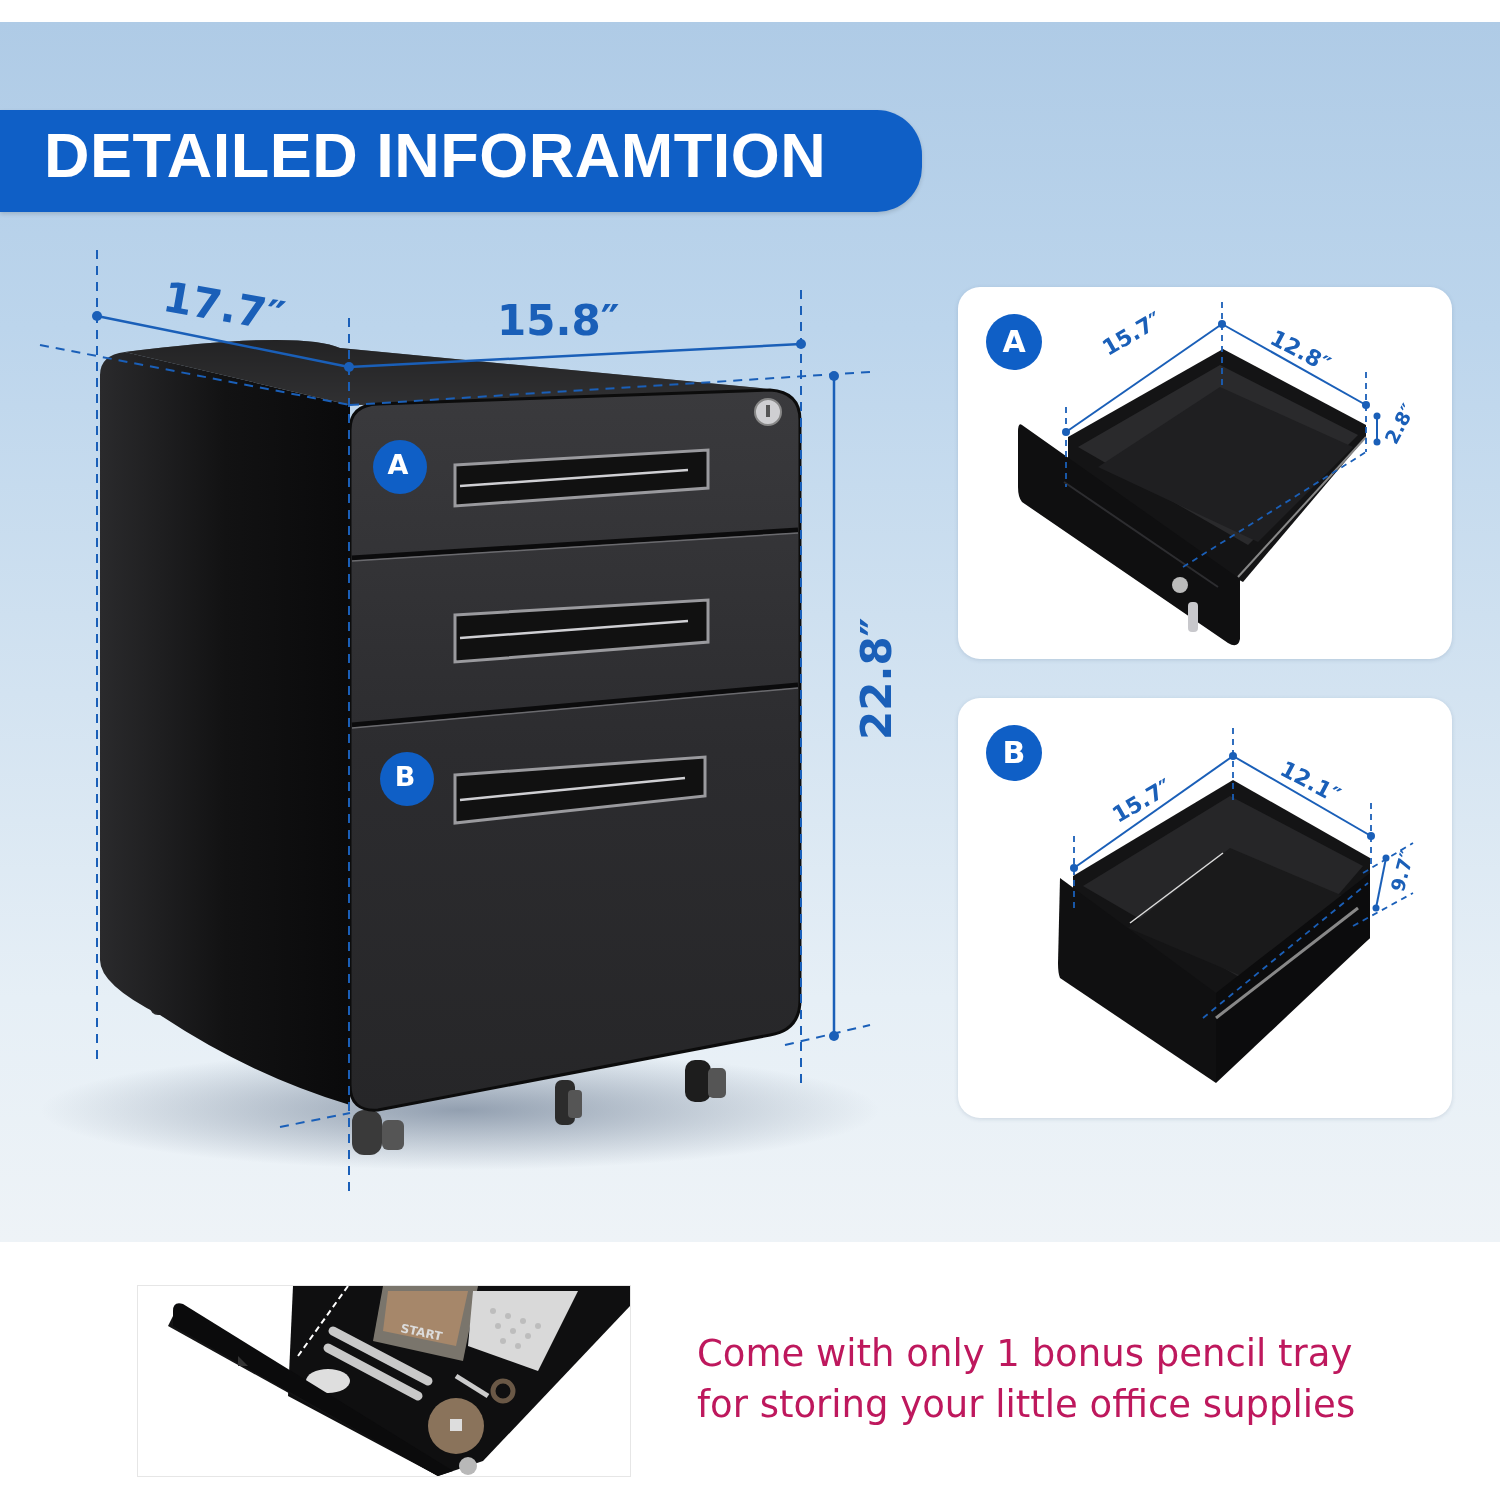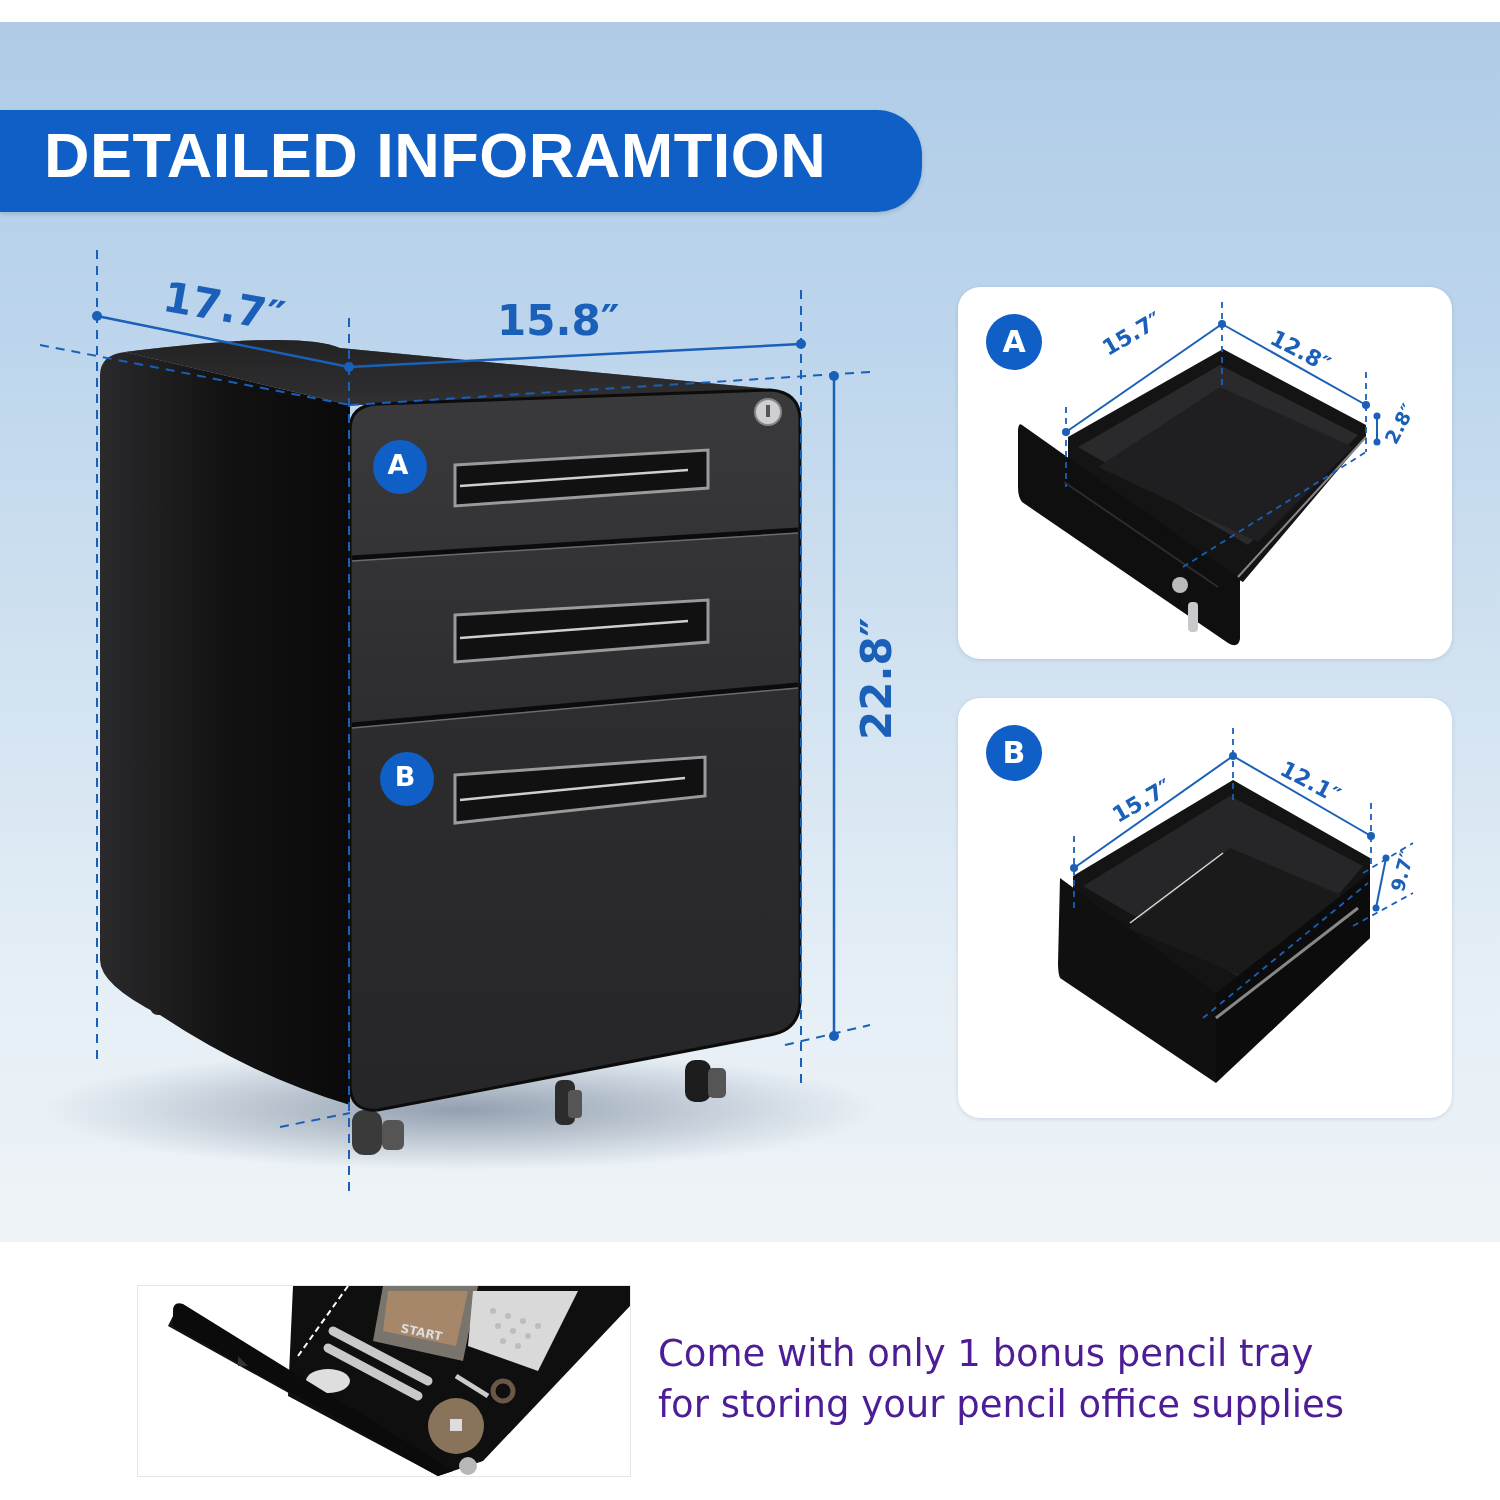--- a/index.html
+++ b/index.html
@@ -11,21 +11,21 @@
   .title-text{position:absolute;left:44px;top:0;height:90px;line-height:90px;color:#ffffff;
     font-family:"Liberation Sans",sans-serif;font-weight:bold;font-size:63px;letter-spacing:0.5px;white-space:nowrap;}
   .dim{position:absolute;color:#1a5fb8;font-family:"DejaVu Sans",sans-serif;font-weight:bold;white-space:nowrap;}
   .svg-layer{position:absolute;left:0;top:0;width:1500px;height:1500px;pointer-events:none;}
   .card{position:absolute;background:#ffffff;border-radius:22px;box-shadow:0 1px 4px rgba(60,90,130,.18);}
   .badge{position:absolute;width:56px;height:56px;border-radius:50%;background:#0f5fc6;color:#ffffff;
     font-family:"DejaVu Sans",sans-serif;font-weight:bold;font-size:30px;text-align:center;line-height:56px;}
   .badge.sm{width:50px;height:50px;line-height:50px;font-size:27px;}
   .card-dim{position:absolute;color:#1a5fb8;font-family:"DejaVu Sans",sans-serif;font-weight:bold;font-size:22px;white-space:nowrap;}
   .tray-photo{position:absolute;left:137px;top:1285px;width:492px;height:190px;background:#ffffff;border:1px solid #e6e6e6;overflow:hidden;}
-  .caption{position:absolute;left:658px;top:1328px;width:740px;color:#4c1d95;font-family:"DejaVu Sans",sans-serif;font-size:37px;line-height:51px;}
+  .caption{position:absolute;left:697px;top:1328px;width:740px;color:#be185d;font-family:"DejaVu Sans",sans-serif;font-size:37px;line-height:51px;}
   .caption div{white-space:nowrap;}
 </style>
 </head>
 <body>
 
 <div class="panel"></div>
 
 <div class="title-pill">
   <div class="title-text">DETAILED INFORAMTION</div>
 </div>
@@ -229,14 +229,14 @@
     <path d="M40 20 L300 180 L300 190 L30 40 Z" fill="#141415"></path>
     <path d="M35 25 Q35 15 45 18 L315 185 L300 190 L35 40 Z" fill="#0b0b0c"></path>
     <path d="M100 70 L110 80 L100 80 Z" fill="#333"></path>
     <circle cx="330" cy="180" r="9" fill="#b8b8b8"></circle>
     <path d="M210 0 L160 70" stroke="#ffffff" stroke-width="2" stroke-dasharray="6 4"></path>
   </svg>
 </div>
 
 <div class="caption">
   <div>Come with only 1 bonus pencil tray</div>
-  <div>for storing your pencil office supplies</div>
+  <div>for storing your little office supplies</div>
 </div>
 
 </body></html>

